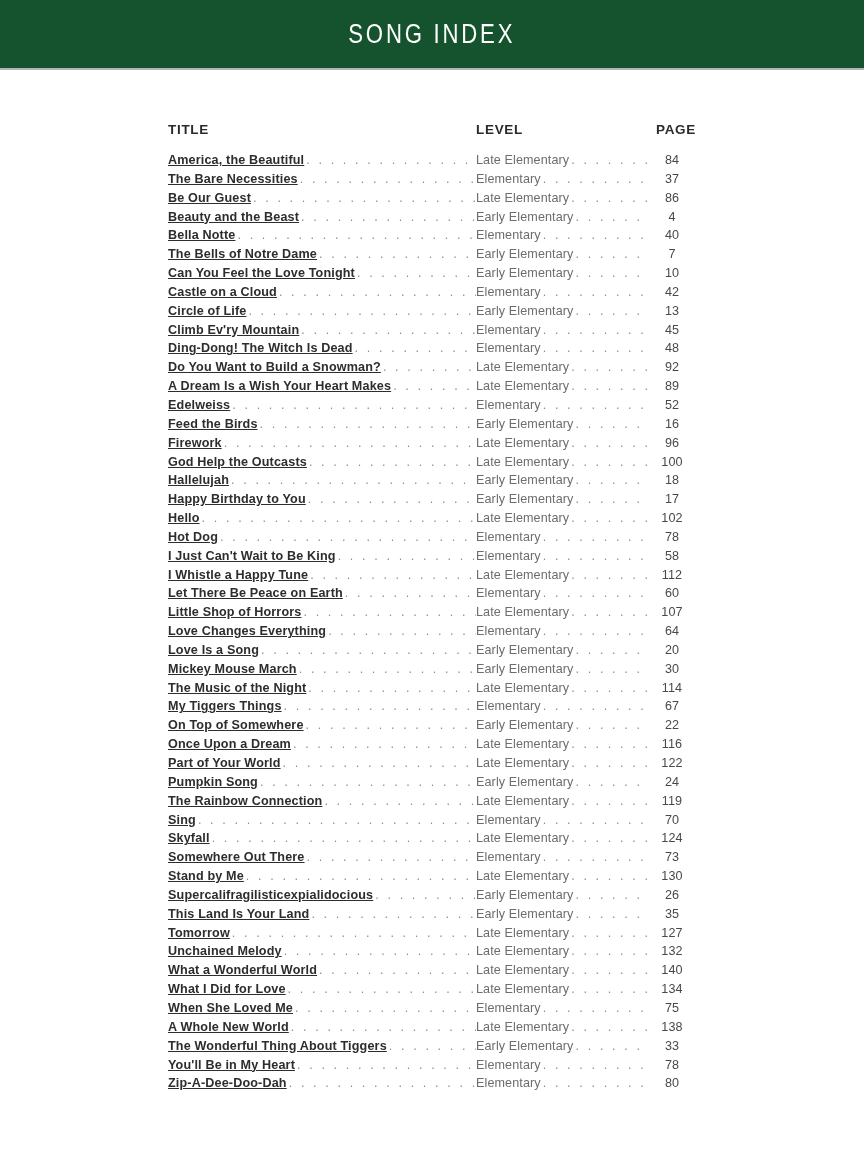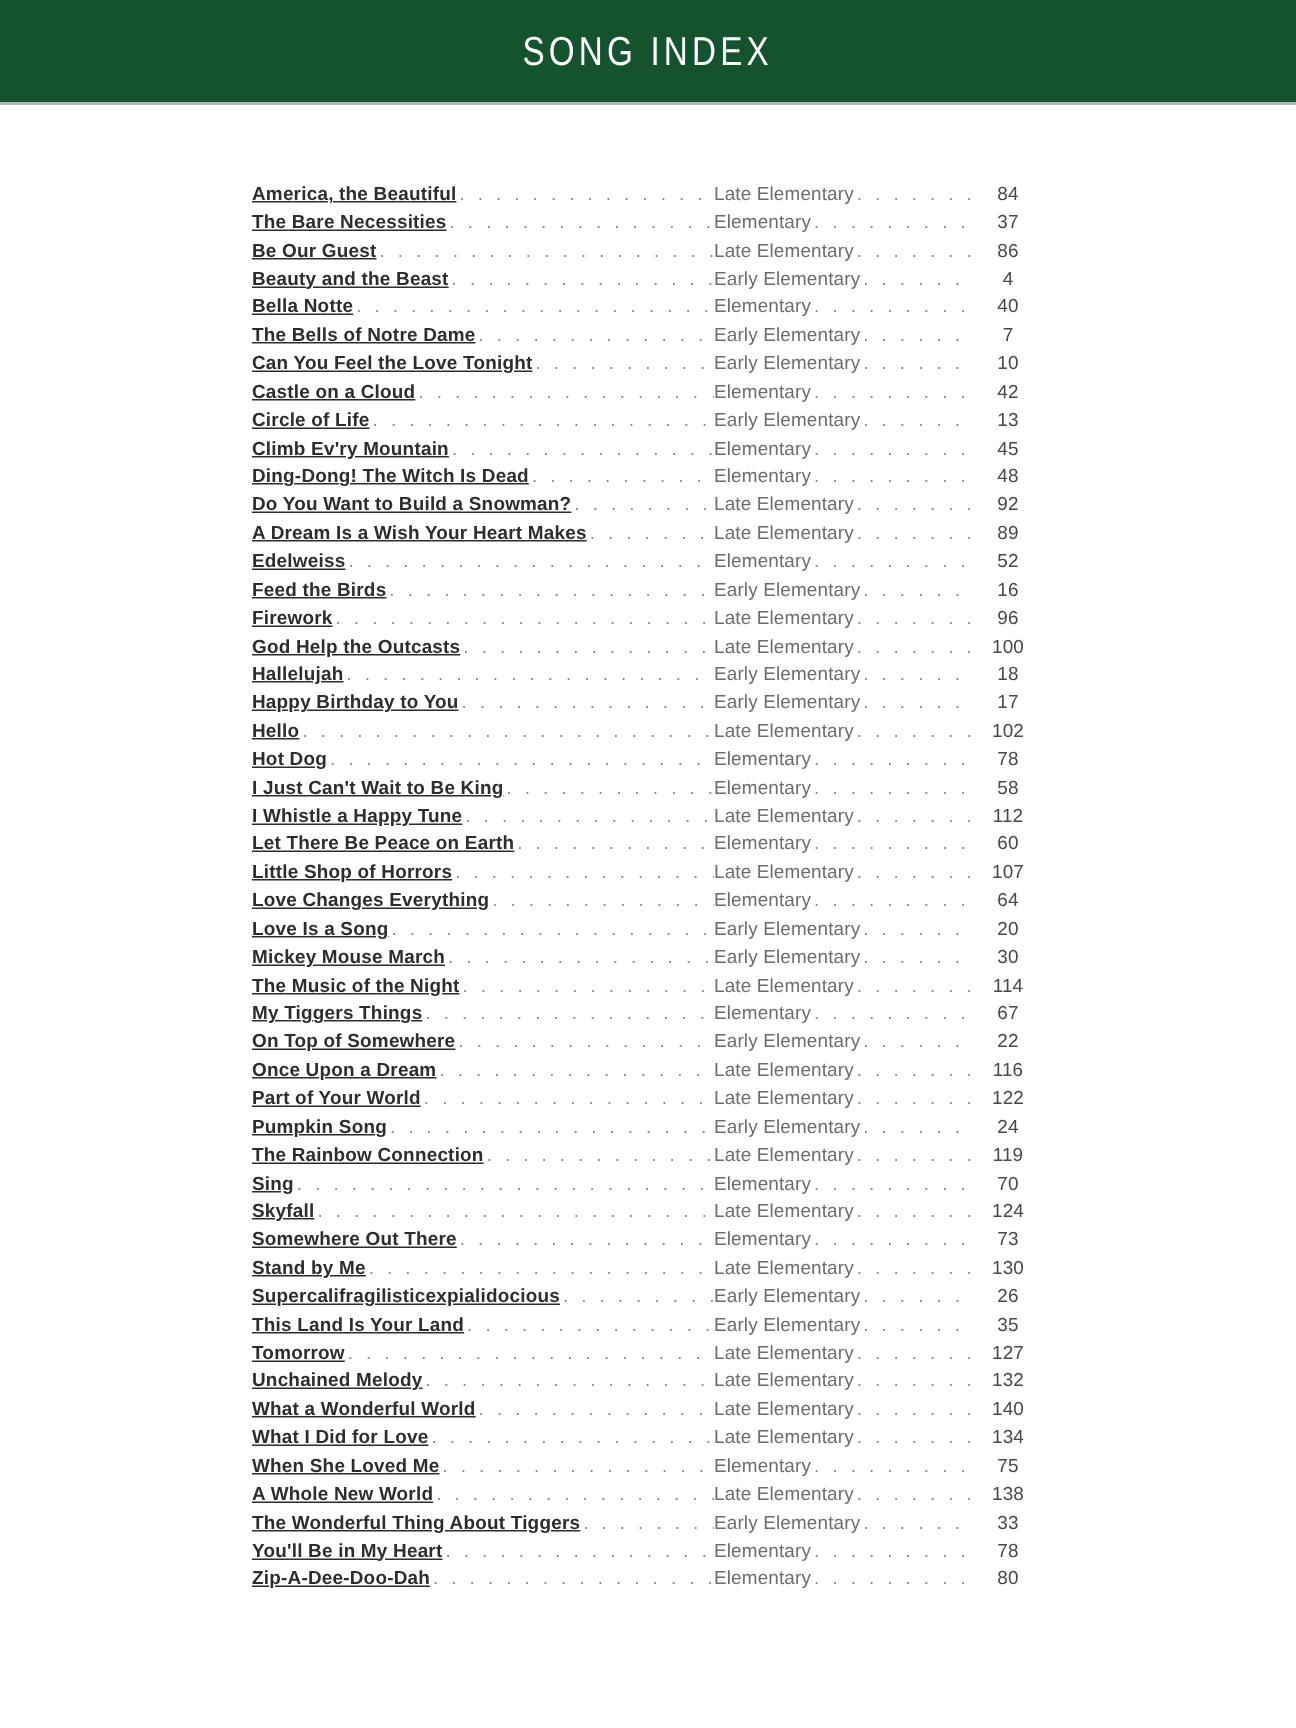--- a/index.html
+++ b/index.html
@@ -154,20 +154,25 @@
 
 <div class="page">
 
   <div class="header-band">
     <div class="header-title">SONG INDEX</div>
   </div>
   <div class="header-rule"></div>
 
   <div class="index-wrap">
 
+    <div class="col-head">
+      <div class="ch-title">TITLE</div>
+      <div class="ch-level">LEVEL</div>
+      <div class="ch-page">PAGE</div>
+    </div>
 
     <div class="rows" id="rows">
         <div class="row">
           <div class="r-title-cell">
             <span class="r-title">America, the Beautiful</span>
             <span class="leader">. . . . . . . . . . . . . . . . . . . . . . . . . . . . . . . . . . . . . . . . . . . . . . . . . . . . . . . . . . . . . . . . . . . . . . . . . . . . . . . . . . . . . . . . . . </span>
           </div>
           <div class="r-level-cell">
             <span class="r-level">Late Elementary</span>
             <span class="leader">. . . . . . . . . . . . . . . . . . . . . . . . . . . . . . . . . . . . . . . . . . . . . . . . . . . . . . . . . . . . . . . . . . . . . . . . . . . . . . . . . . . . . . . . . . </span>

